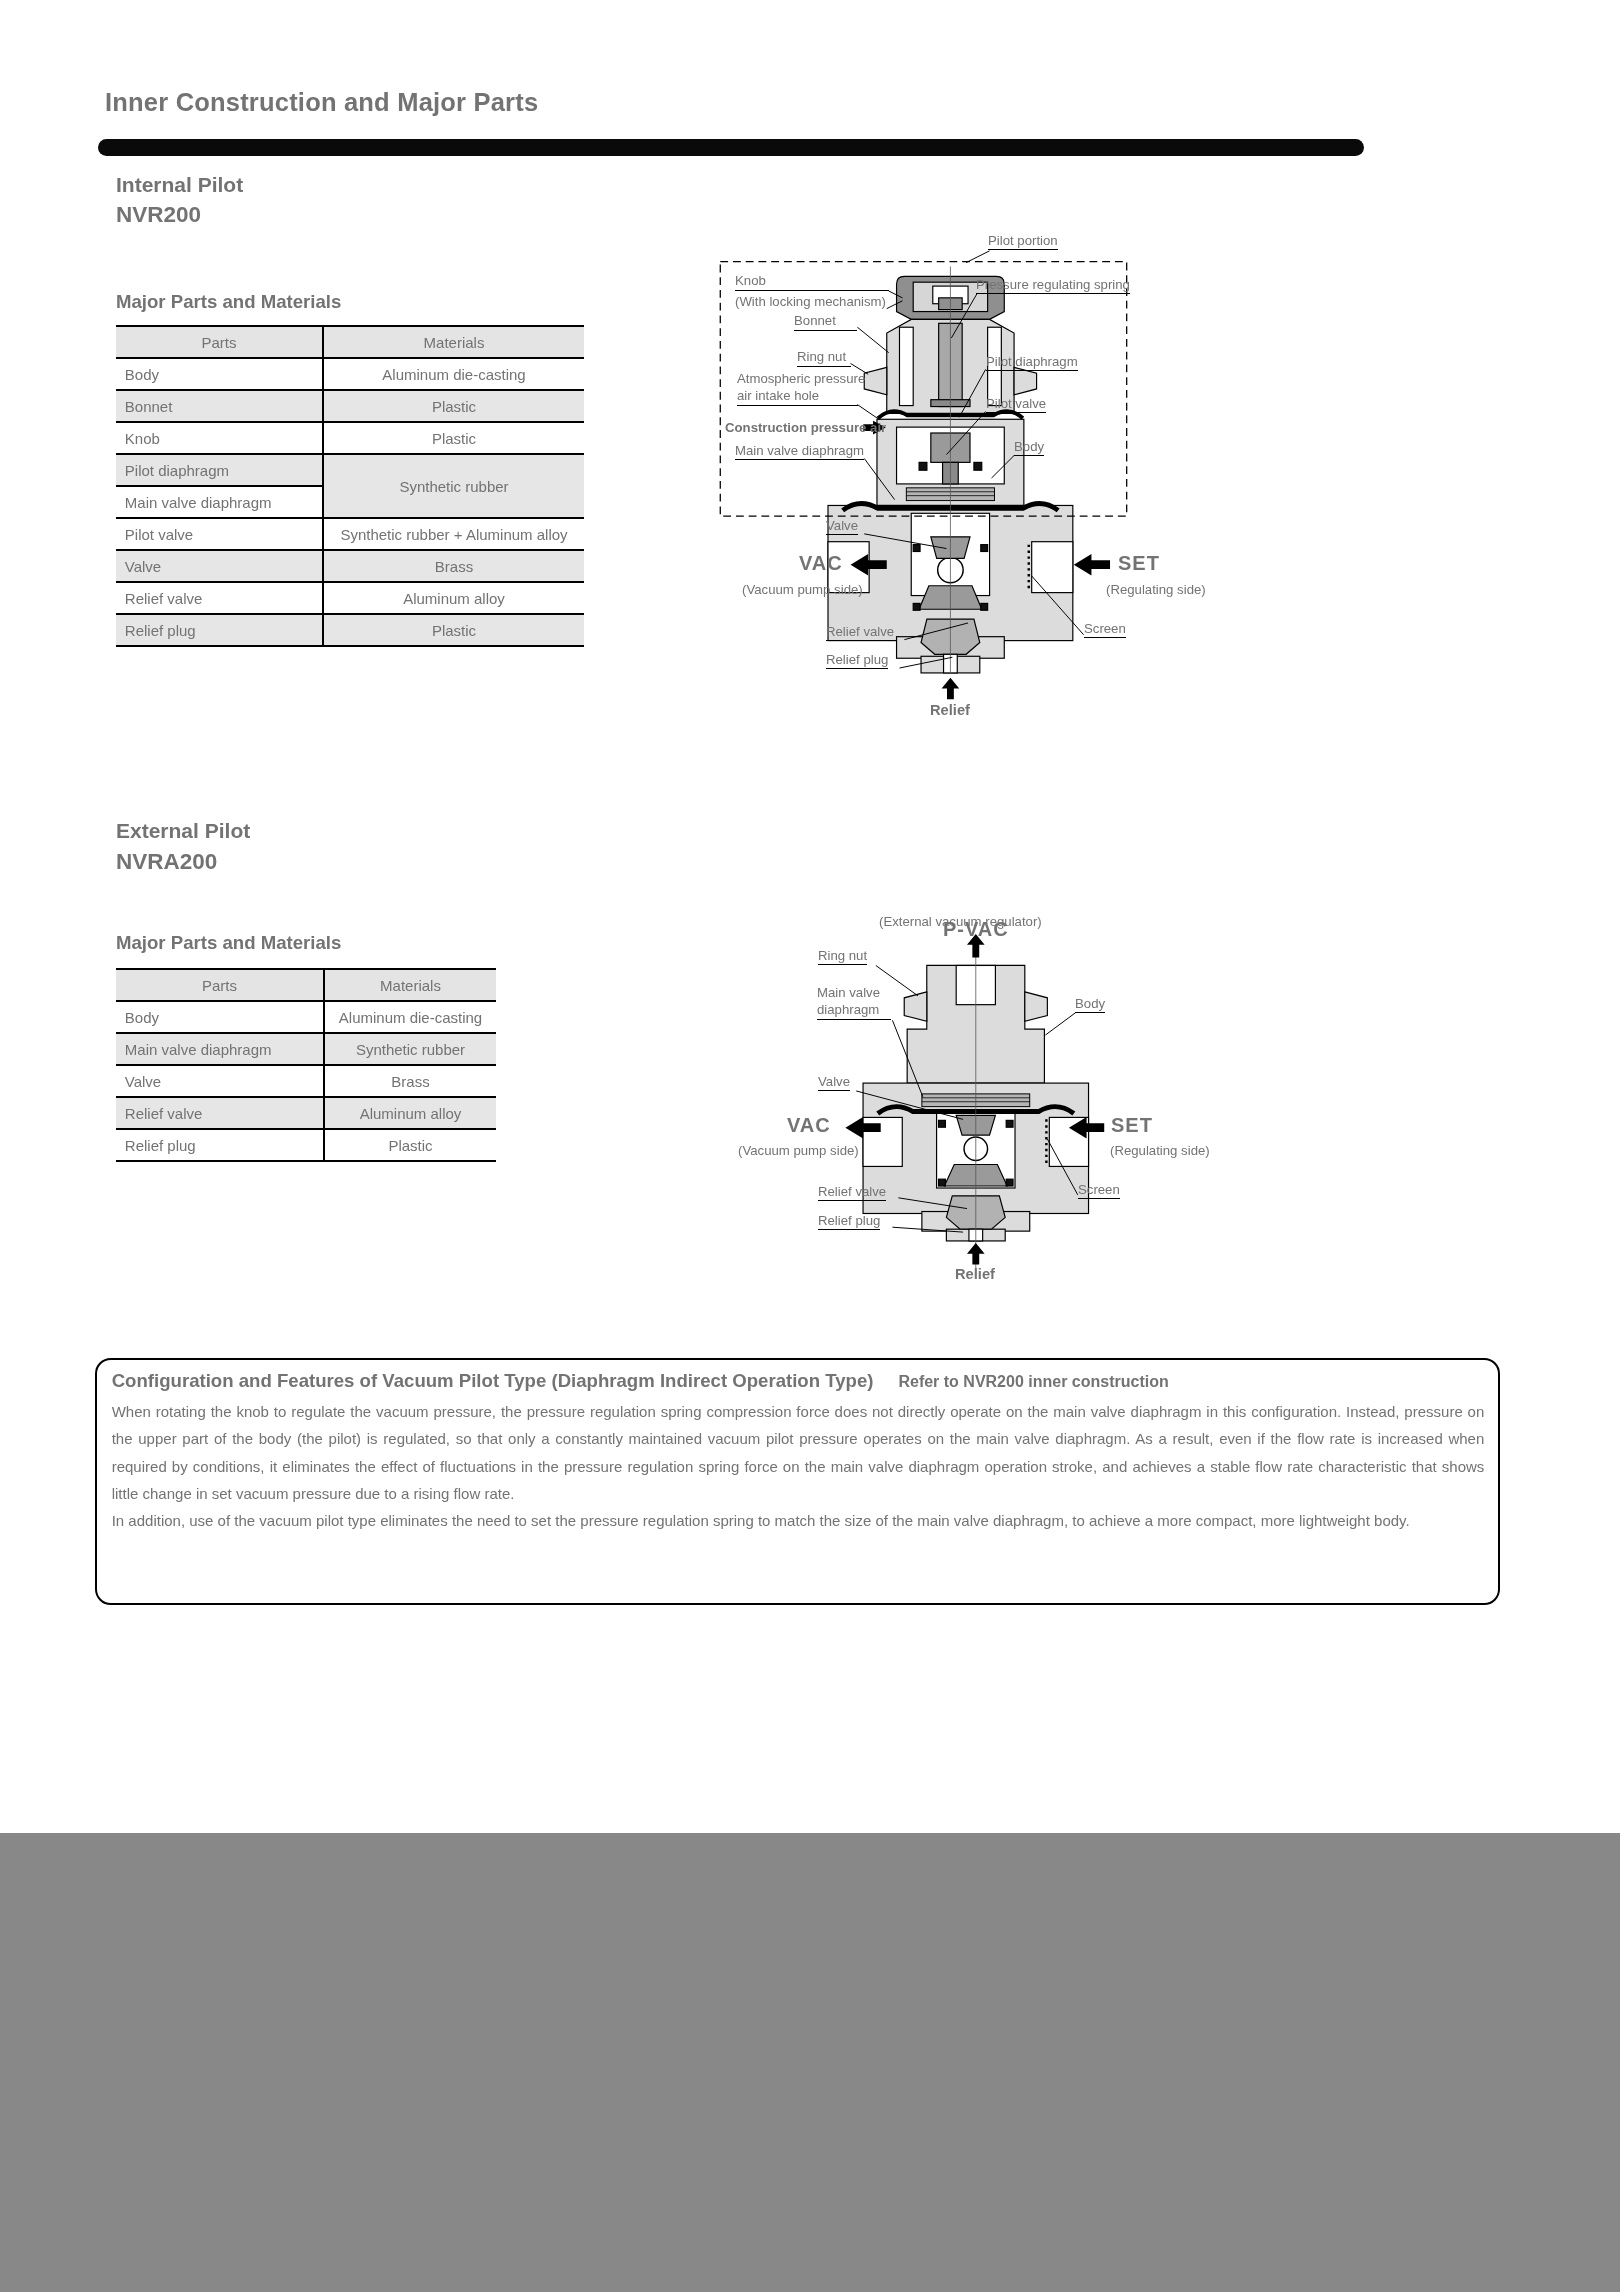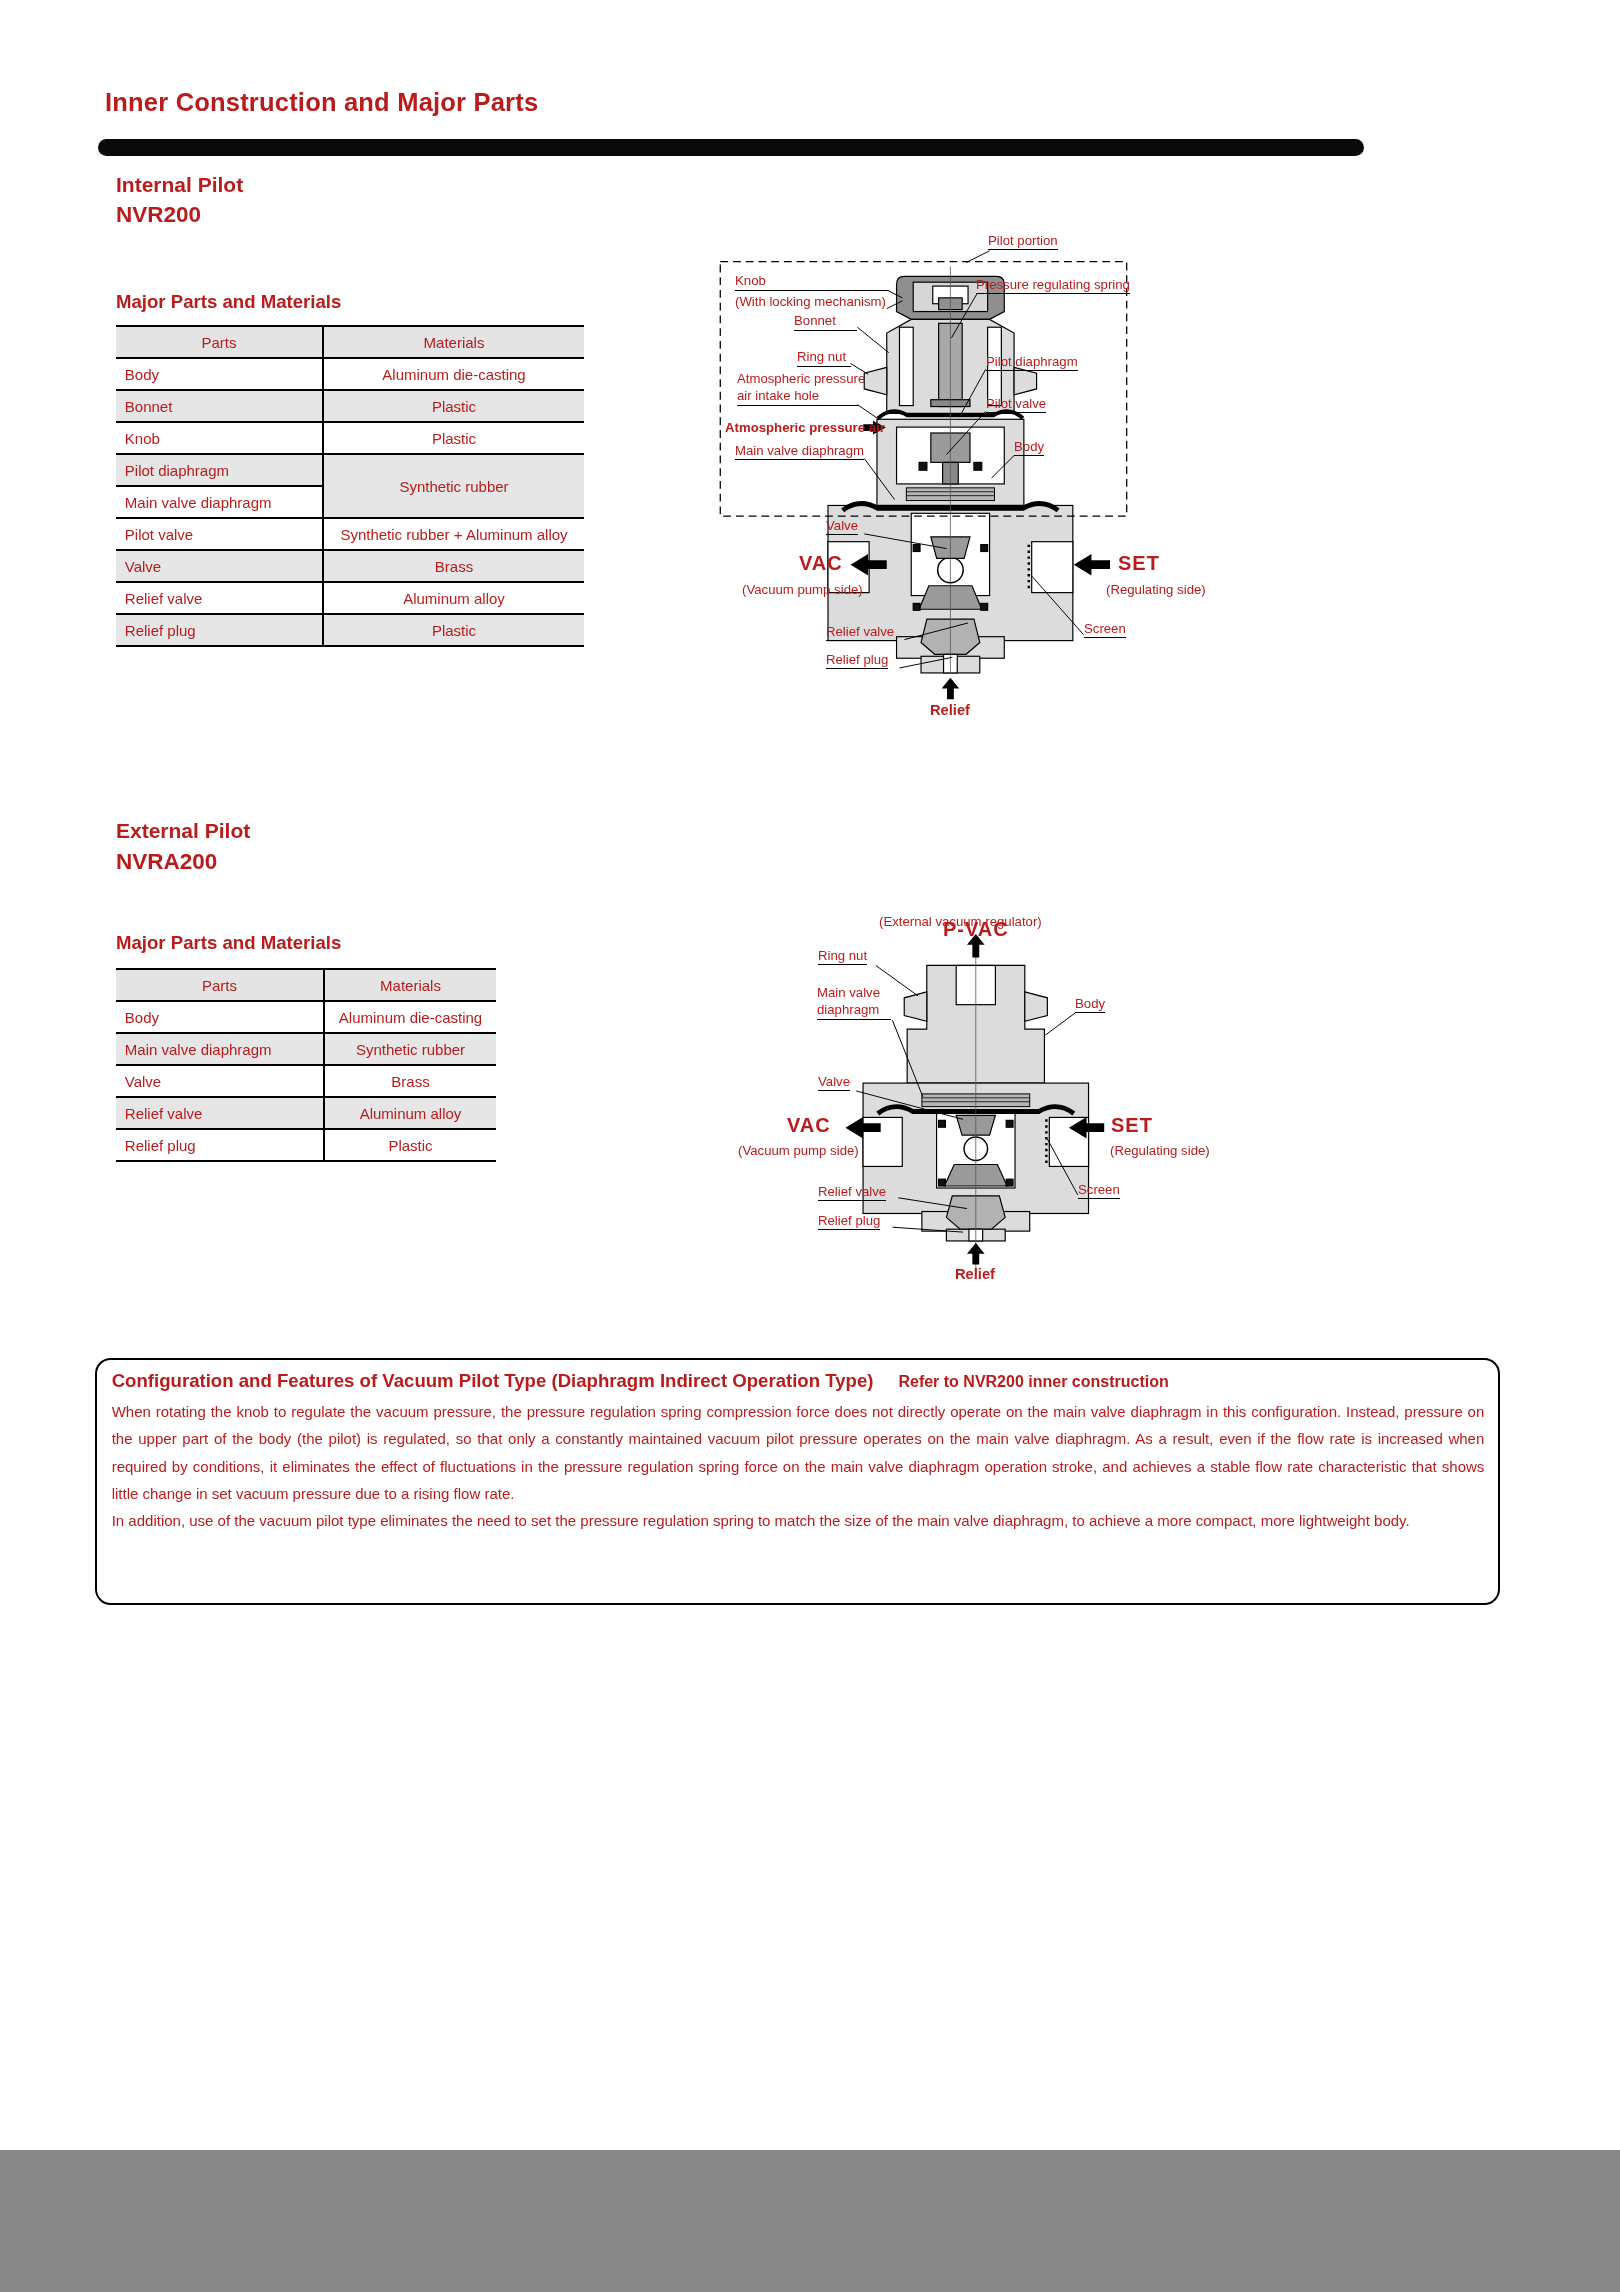--- a/index.html
+++ b/index.html
@@ -1,17 +1,17 @@
 <!DOCTYPE html>
 <html><head>
 <meta charset="utf-8">
 <style>
   html,body{margin:0;padding:0;background:#888;}
-  .page{position:relative;width:1620px;height:2150px;background:#fff;overflow:hidden;
-        font-family:"Liberation Sans","DejaVu Sans",sans-serif;color:#b91c1c;}
+  .page{position:relative;width:1620px;height:1833px;background:#fff;overflow:hidden;
+        font-family:"Liberation Sans","DejaVu Sans",sans-serif;color:#737373;}
   .abs{position:absolute;}
   .h1{font-size:25.5px;font-weight:bold;letter-spacing:0.2px;}
   .black-bar{background:#0a0a0a;border-radius:8.8px;height:16.7px;}
   .sec-head{font-size:21px;font-weight:bold;line-height:1.35;}
   .model{font-size:22.5px;font-weight:bold;}
   .tbl-title{font-size:18.6px;font-weight:bold;}
   table.pt{border-collapse:collapse;table-layout:fixed;border-top:2.9px solid #000;border-bottom:2.9px solid #000;}
   table.pt th,table.pt td{font-size:15px;height:30px;padding:0 5.9px;font-weight:normal;
        border-top:2px solid #000;overflow:hidden;white-space:nowrap;}
   table.pt th{background:#e4e4e4;text-align:center;border-top:none;border-bottom:2.9px solid #000;}
@@ -163,21 +163,21 @@
 
   <div class="lbl" style="left:988px;top:232px;"><span class="ul">Pilot portion</span></div>
   <div class="lbl ul" style="left:735px;top:272px;width:154px;">Knob</div>
   <div class="lbl" style="left:735px;top:293px;">(With locking mechanism)</div>
   <div class="lbl" style="left:794px;top:312px;"><span class="ul" style="display:inline-block;width:63px;">Bonnet</span></div>
   <div class="lbl" style="left:797px;top:348px;"><span class="ul" style="display:inline-block;width:54px;">Ring nut</span></div>
   <div class="lbl" style="left:737px;top:370px;">
     <div>Atmospheric pressure</div>
     <div class="ul" style="width:121px;">air intake hole</div>
   </div>
-  <div class="lbl bold" style="left:725px;top:419px;">Atmospheric pressure air</div>
+  <div class="lbl bold" style="left:725px;top:419px;">Construction pressure air</div>
   <div class="lbl" style="left:735px;top:442px;"><span class="ul">Main valve diaphragm</span></div>
   <div class="lbl" style="left:976px;top:276px;"><span class="ul">Pressure regulating spring</span></div>
   <div class="lbl" style="left:986px;top:353px;"><span class="ul">Pilot diaphragm</span></div>
   <div class="lbl" style="left:986px;top:395px;"><span class="ul">Pilot valve</span></div>
   <div class="lbl" style="left:1014px;top:438px;"><span class="ul">Body</span></div>
   <div class="lbl" style="left:826px;top:517px;"><span class="ul">Valve</span></div>
   <div class="flow" style="left:799px;top:552px;">VAC</div>
   <div class="lbl" style="left:742px;top:581px;">(Vacuum pump side)</div>
   <div class="flow" style="left:1118px;top:552px;">SET</div>
   <div class="lbl" style="left:1106px;top:581px;">(Regulating side)</div>

